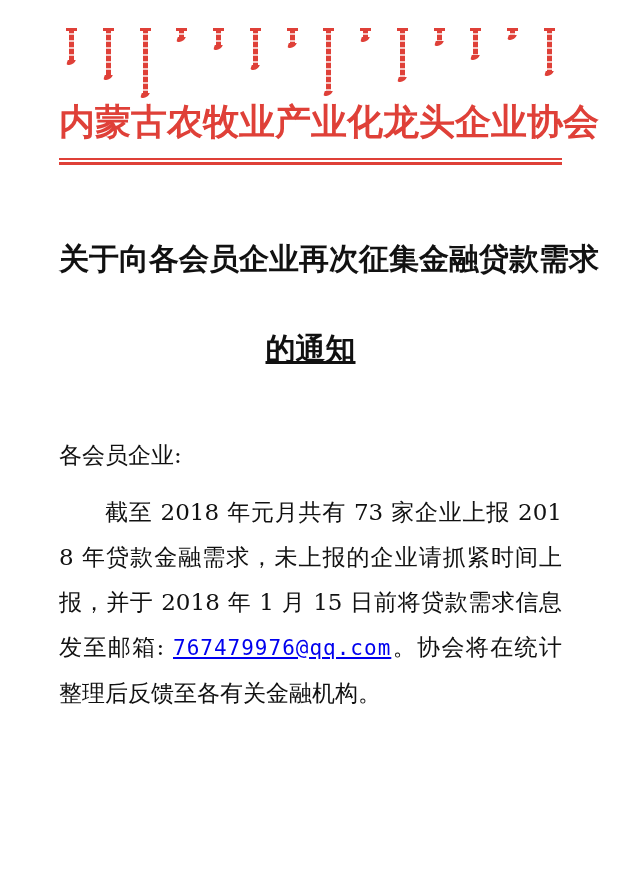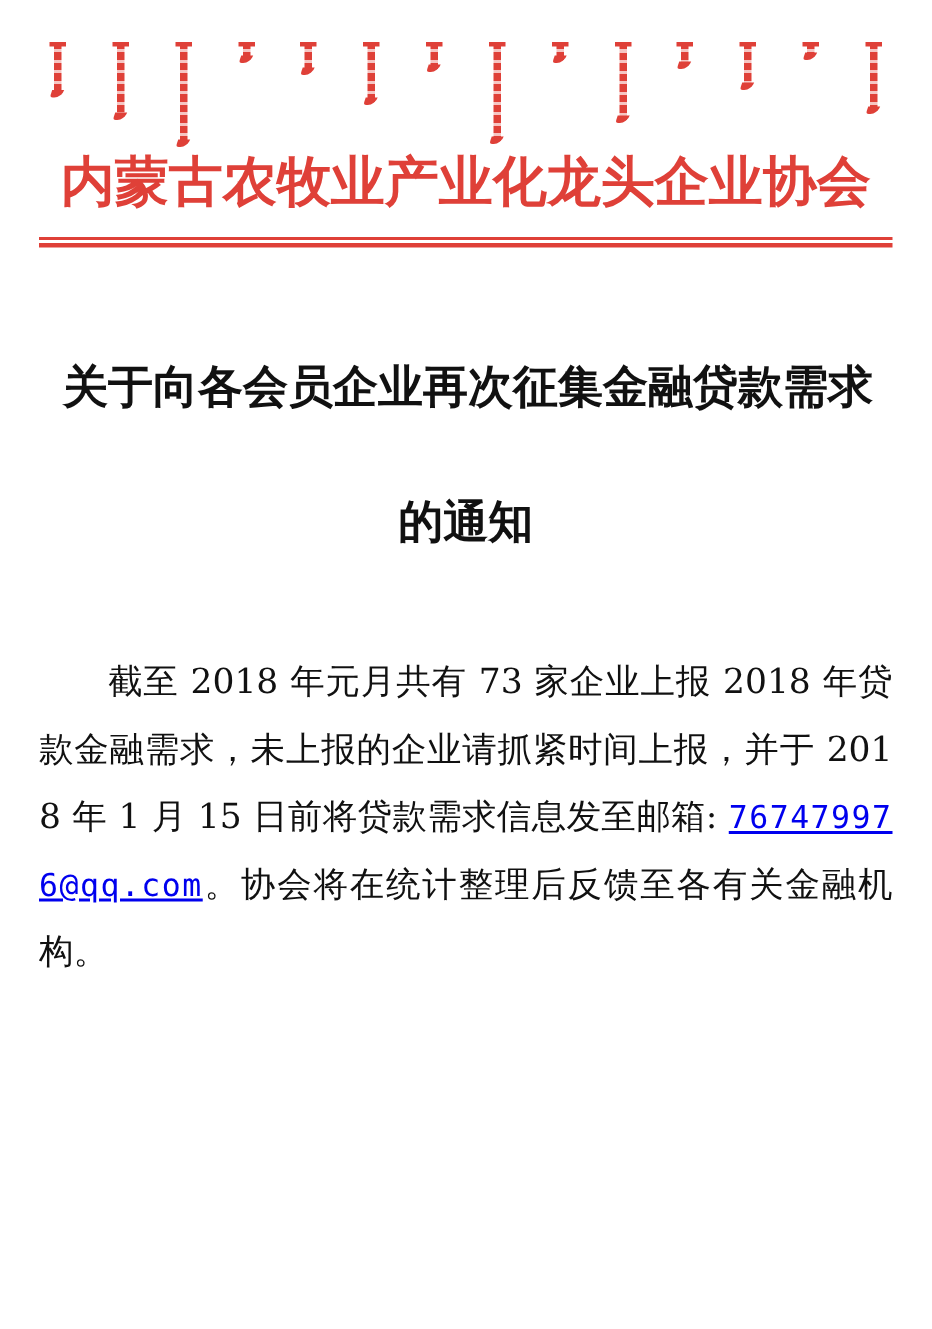--- a/index.html
+++ b/index.html
@@ -1,20 +1,20 @@
 <!DOCTYPE html>
 <html style="--red: #df4038; --link: #0000ee;"><head>
 <meta charset="utf-8">
 <style>
   :root { --red:#df4038; --ink:#111; --link:#0000ee; }
   * { box-sizing:border-box; }
   html,body { margin:0; padding:0; background:#fff; }
   .page {
     position:relative; width:621px; height:886px; margin:0 auto;
-    background:#fff; overflow:hidden; padding:0 26px;
+    background:#fff; overflow:hidden; padding:0 59px;
     font-family:"DejaVu Serif","Liberation Serif",serif; color:var(--ink);
   }
   
   .mong-row {
     margin-top:28px; height:68px; padding:0 10px;
     display:flex; justify-content:space-between; align-items:flex-start;
   }
   .mong-col {
     width:5px; position:relative;
     background-image:repeating-linear-gradient(to bottom, var(--red) 0 5px, rgba(223,64,56,.3) 5px 7px);
@@ -29,25 +29,25 @@
   }
   .org-name {
     margin:0; font-size:36px; line-height:50px; font-weight:bold;
     color:var(--red); text-align:center; white-space:nowrap;
   }
   .rule { margin-top:12px; }
   .rule-thin  { height:2px; background:var(--red); margin-bottom:2px; }
   .rule-thick { height:3px; background:var(--red); }
   
   .title {
-    margin:16px; text-align:center; font-weight:bold; font-size:30px;
+    margin:0; text-align:center; font-weight:bold; font-size:30px;
     line-height:40px; white-space:nowrap;
   }
   .title-l1 { margin-top:74px; }
-  .title-l2 { margin-top:50px; }
+  .title-l2 { margin-top:50px;text-decoration:underline; }
   
   .notice-body {
     margin-top:64px; font-size:23px; line-height:45px;
     text-align:justify; text-justify:inter-character;
   }
   .salutation { margin:0; }
   .para { margin:0; text-indent:2em; word-break:break-all; }
   .para-2 { margin-top:12px; }
   .email-link {
     color:var(--link); text-decoration:underline;
@@ -81,16 +81,17 @@
     <div class="rule">
       <div class="rule-thin"></div>
       <div class="rule-thick"></div>
     </div>
   </header>
 
   <h2 class="title title-l1">关于向各会员企业再次征集金融贷款需求</h2>
   <h2 class="title title-l2">的通知</h2>
 
   <main class="notice-body">
+    <p class="salutation">各会员企业:</p>
     <p class="para para-2"><span>截至 2018 年元月共有 73 家企业上报 2018 年贷款金融需求，未上报的企业请抓紧时间上报，并于 2018 年 1 月 15 日前将贷款需求信息发至邮箱: </span><a href="#" class="email-link">767479976@qq.com</a><span>。协会将在统计整理后反馈至各有关金融机构。</span></p>
   </main>
 
 </div>
 
 </body></html>

